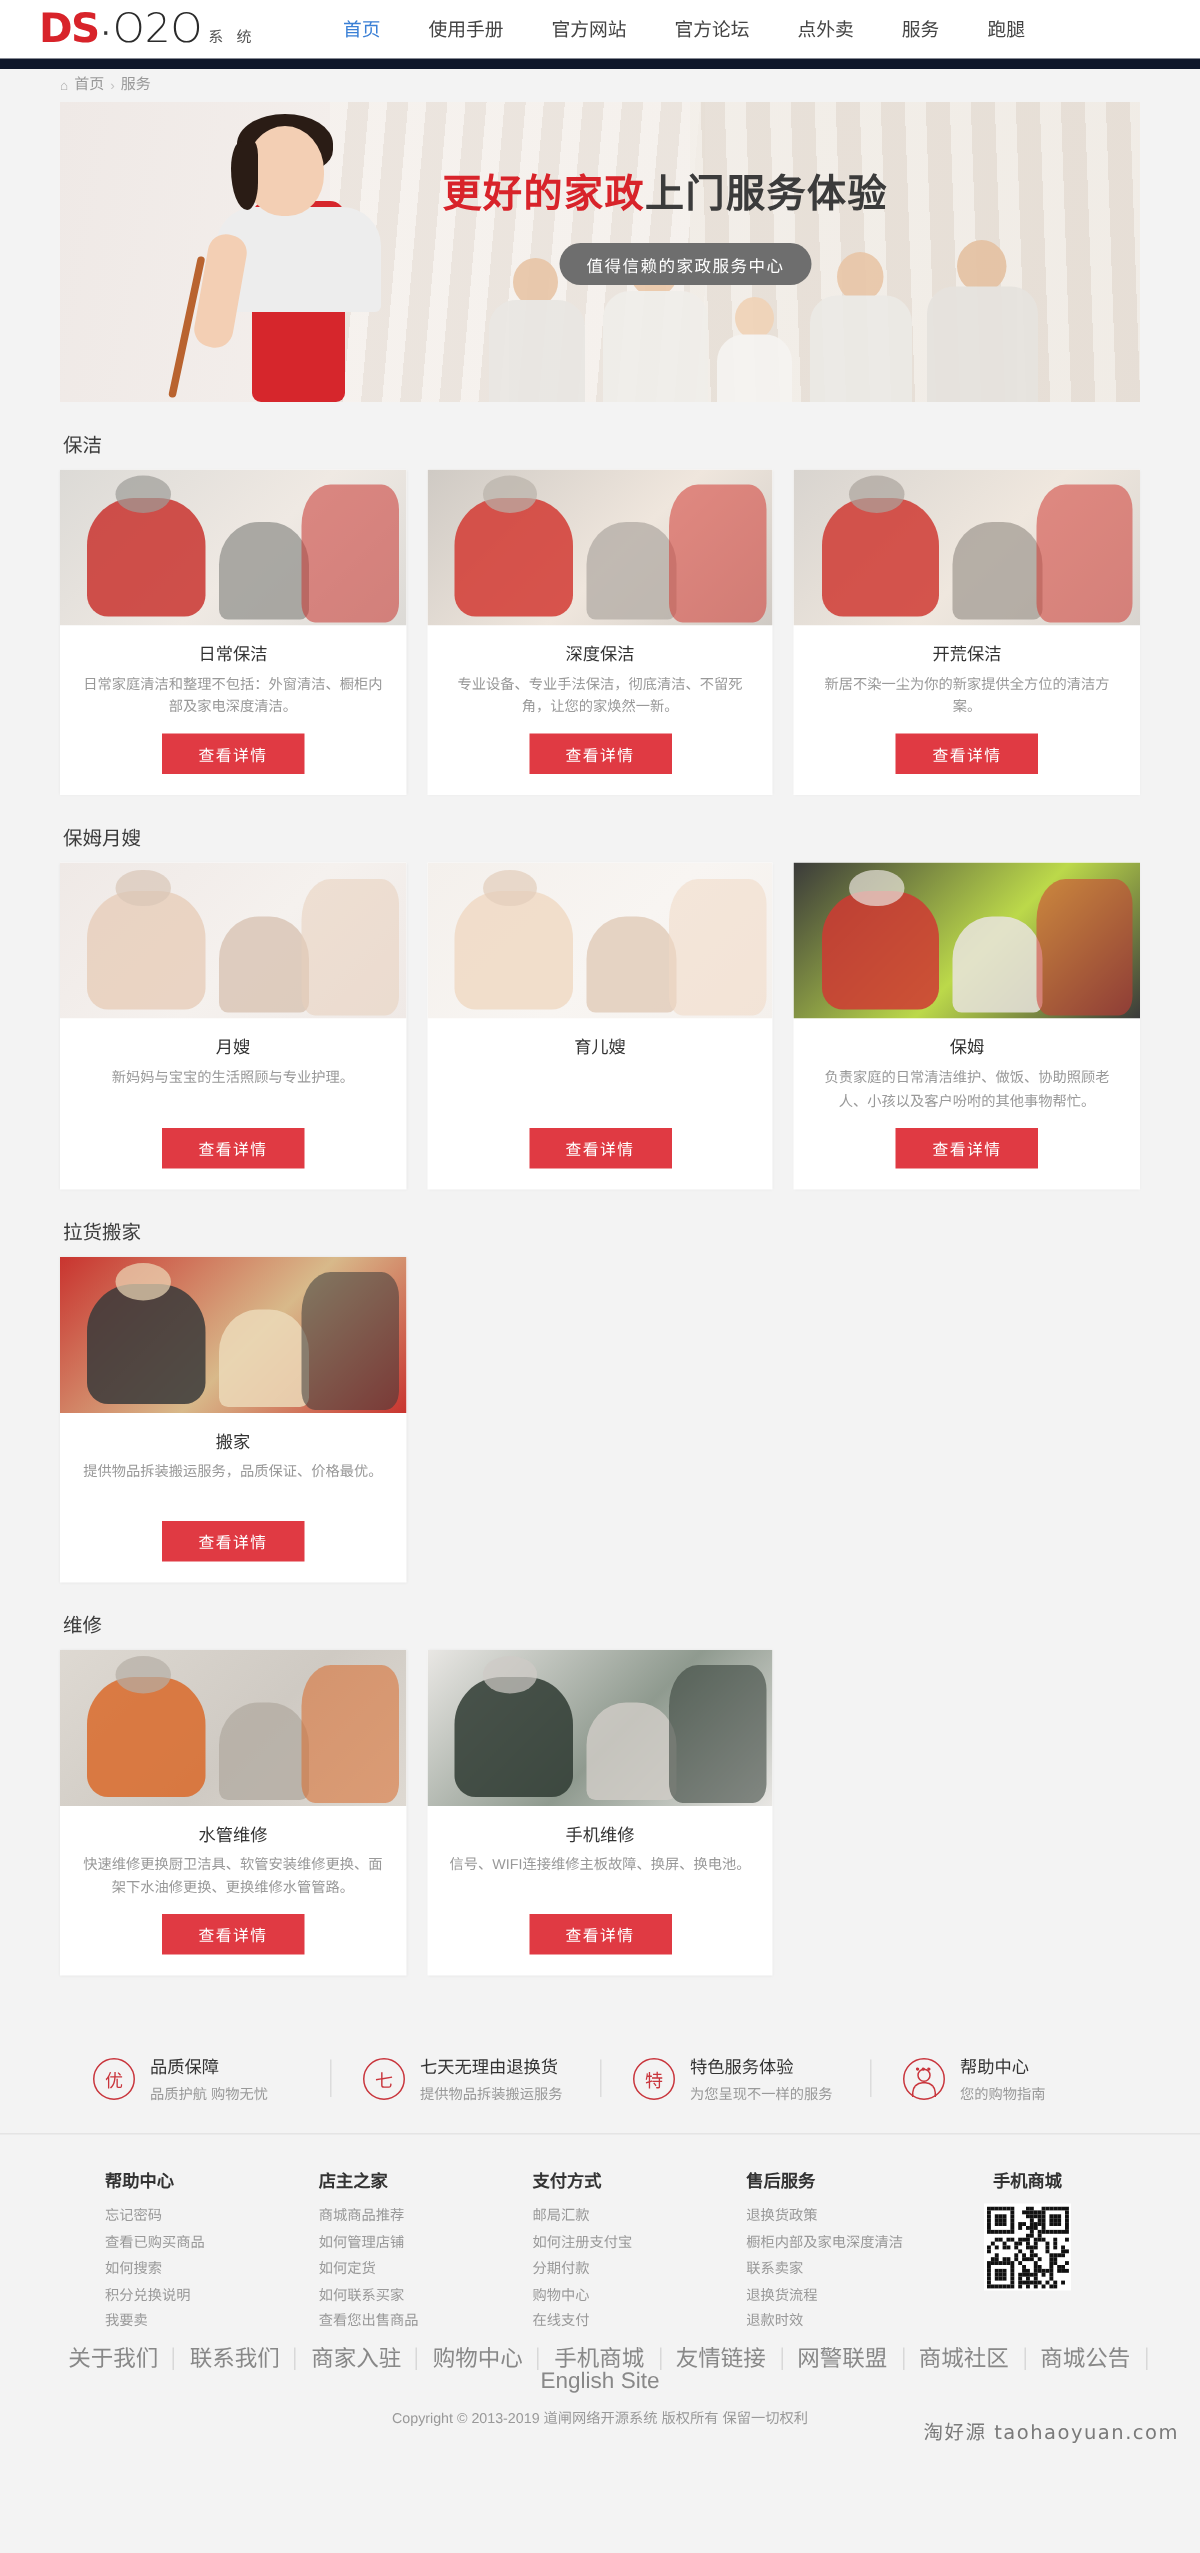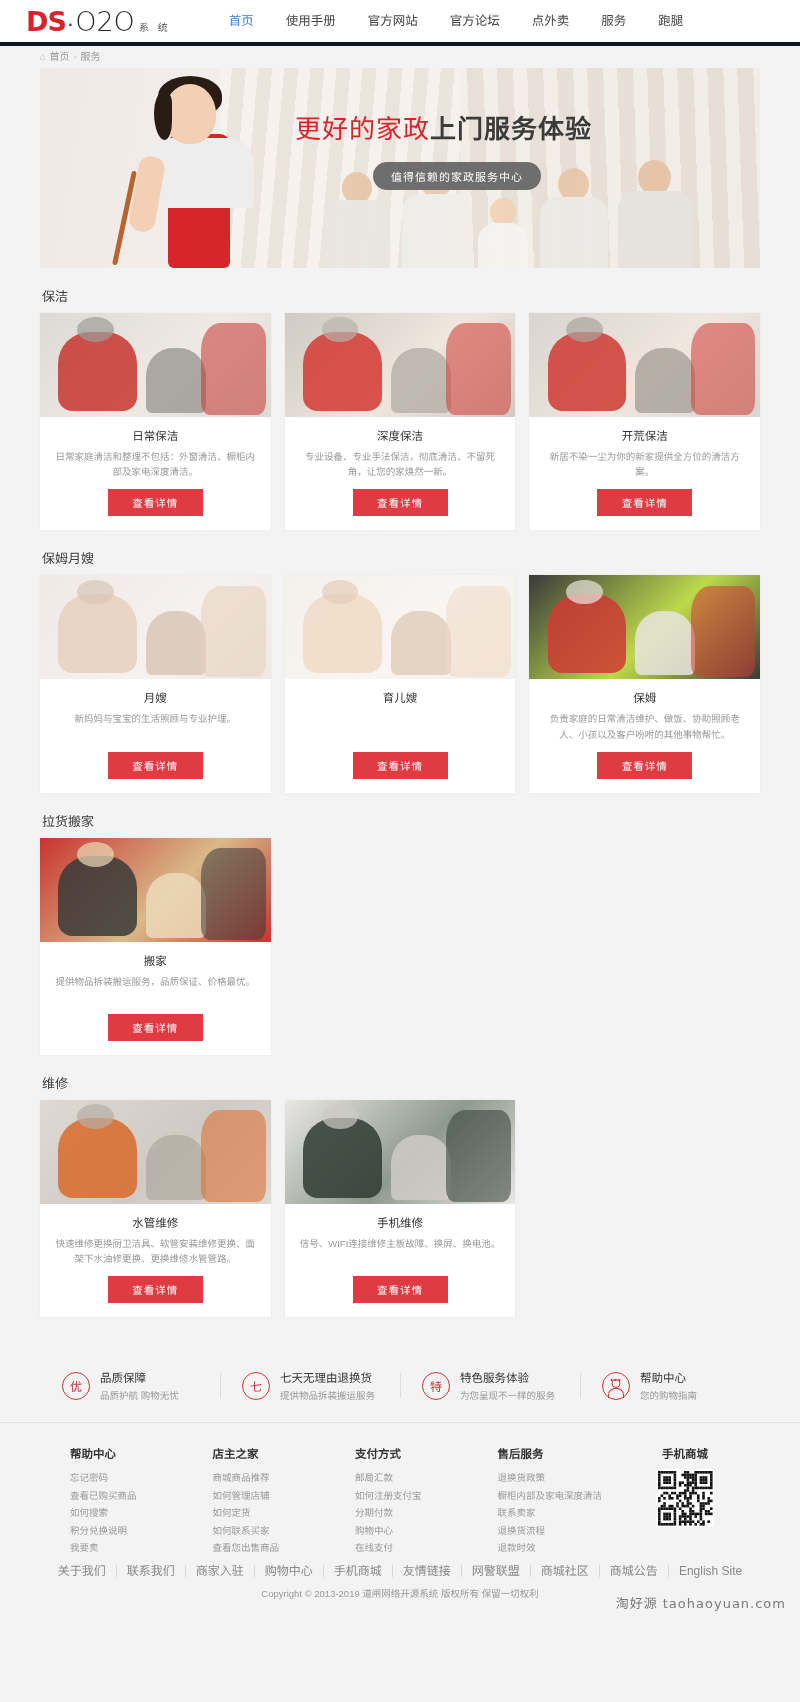--- a/index.html
+++ b/index.html
@@ -8,21 +8,21 @@
   body {
     font-family:"Liberation Sans","DejaVu Sans",sans-serif;
     background:#f3f3f3;
     color:#444;
     font-size:12px;
     -webkit-font-smoothing:antialiased;
   }
 
   
   .topbar {
-    background:#fff; height:46px; border-bottom:4px solid #0f172a;
+    background:#fff; height:46px; border-bottom:7px solid #0f172a;
     display:flex; align-items:center;
   }
   .topbar-inner { width:760px; margin:0 auto; display:flex; align-items:center; }
   .logo { display:flex; align-items:baseline; margin-left:6px; user-select:none; }
   .logo .ds {
     font-family:"DejaVu Sans",sans-serif;
     font-size:27px; font-weight:bold; color:#d8232a; letter-spacing:-1px;
   }
   .logo .dot { font-size:22px; color:#333; margin:0 1px; }
   .logo .o2o {
@@ -98,21 +98,21 @@
     background:#b9632f; transform:rotate(12deg); border-radius:3px;
   }
   
   .family { position:absolute; right:20px; bottom:0; width:420px; height:108px; opacity:.92; }
   .fig { position:absolute; bottom:0; }
   .fig .h { border-radius:50%; }
   .fig .b { border-radius:18px 18px 0 0; }
 
   .banner-copy { position:absolute; left:255px; top:48px; width:470px; }
   .banner-title { font-size:26px; line-height:1; letter-spacing:1px; white-space:nowrap; }
-  .banner-title .red { color:#d8232a; font-weight:normal; }
+  .banner-title .red { color:#d8232a; font-weight:bold; }
   .banner-title .dark { color:#3b3b3b; font-weight:bold; }
   .banner-pill {
     display:inline-block; margin-top:20px; margin-left:78px;
     background:#6e6e6e; color:#fff; font-size:11px; letter-spacing:1px;
     padding:6px 18px; border-radius:14px; white-space:nowrap;
   }
 
   
   .section { width:720px; margin:0 auto; padding-top:18px; }
   .section-title {
@@ -185,21 +185,21 @@
   .foot-qr { width:150px; text-align:center; }
   .foot-qr h4 { font-size:11.5px; color:#333; font-weight:bold; margin-bottom:8px; }
   .qr { width:58px; height:58px; margin:0 auto; background:#fff; padding:2px; }
   .qr svg { display:block; }
 
   .botlinks {
     width:760px; margin:8px auto 0; display:flex; justify-content:center;
     align-items:center; flex-wrap:wrap; gap:0;
   }
   .botlinks a {
-    font-size:12px; color:#888; text-decoration:none; padding:0 10px;
+    font-size:15px; color:#888; text-decoration:none; padding:0 10px;
     border-right:1px solid #d8d8d8; line-height:1;
   }
   .botlinks a:last-child { border-right:none; }
   .copyright {
     text-align:center; font-size:9.5px; color:#999; padding:9px 0 14px;
   }
 
   .watermark {
     position:absolute; right:14px; bottom:12px;
     font-size:13px; color:#7a7a7a; letter-spacing:1px;

